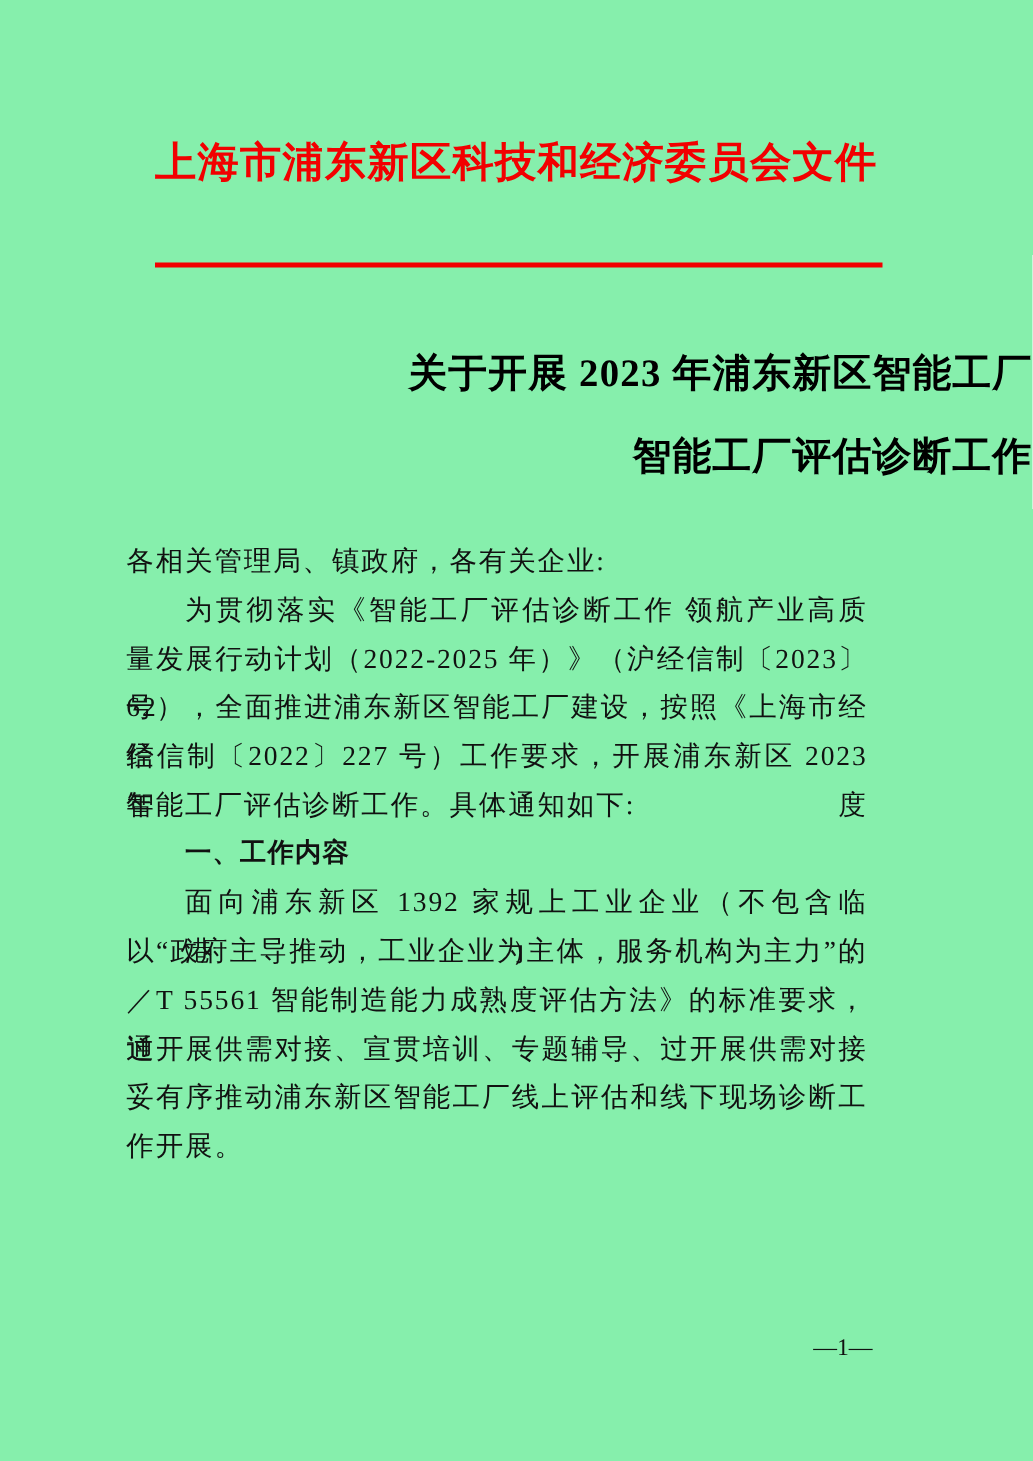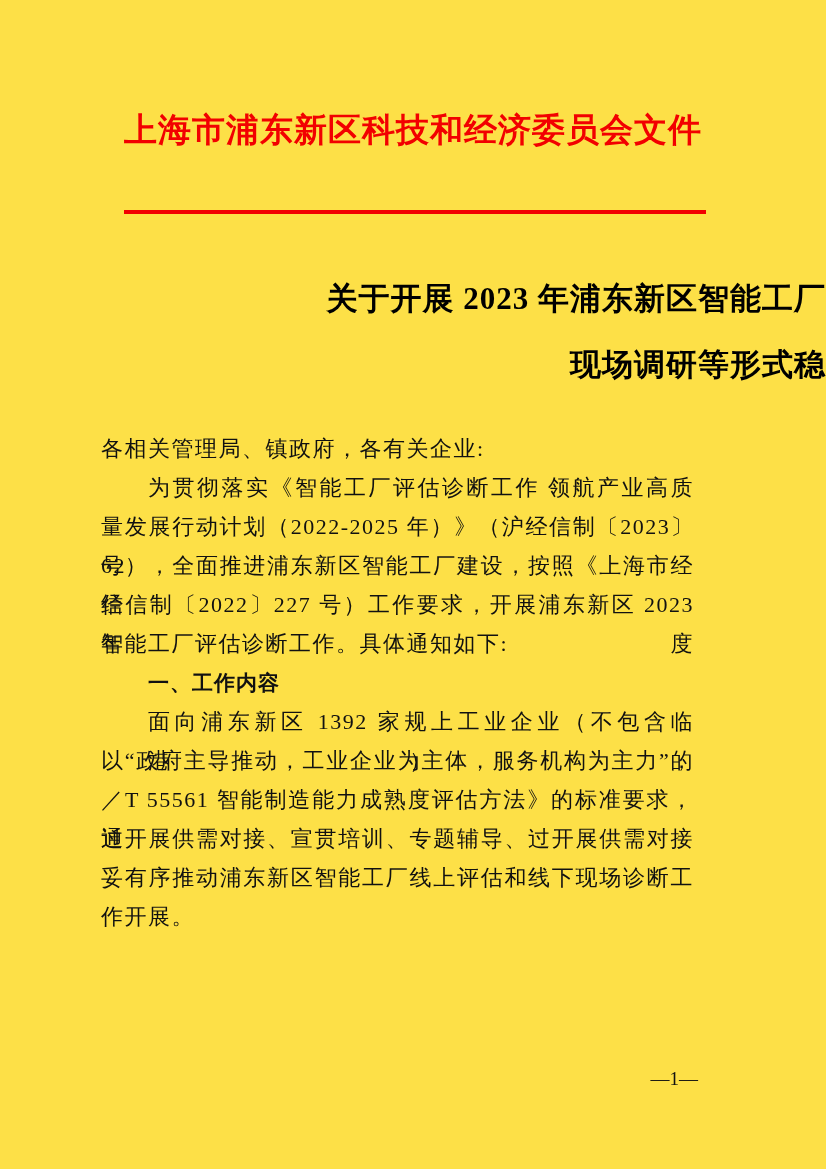--- a/index.html
+++ b/index.html
@@ -6,21 +6,21 @@
   html, body {
     margin: 0;
     padding: 0;
     background: #ffffff;
   }
   .page {
     position: relative;
     width: 826px;
     height: 1169px;
     margin: 0 auto;
-    background: #fde047;
+    background: #86efac;
     overflow: hidden;
     font-family: "Liberation Serif", "DejaVu Serif", serif;
     color: #000000;
   }
   .red-header-title {
     position: absolute;
     top: 108px;
     left: 0;
     width: 100%;
     text-align: center;
@@ -104,21 +104,21 @@
 
 <div class="page">
 
   <div class="red-header-title">上海市浦东新区科技和经济委员会文件</div>
 
 
   <div class="red-divider"></div>
 
   <div class="doc-title">
     <div>关于开展 2023 年浦东新区智能工厂</div>
-    <div>现场调研等形式稳</div>
+    <div>智能工厂评估诊断工作</div>
   </div>
 
   <div class="doc-body" id="body-lines">
       <div class="bline">各相关管理局、镇政府，各有关企业:</div>
       <div class="bline indent fill">为贯彻落实《智能工厂评估诊断工作 领航产业高质</div>
       <div class="bline fill">量发展行动计划（2022-2025 年）》（沪经信制〔2023〕62</div>
       <div class="bline fill">号），全面推进浦东新区智能工厂建设，按照《上海市经信</div>
       <div class="bline fill">经信制〔2022〕227 号）工作要求，开展浦东新区 2023 年度</div>
       <div class="bline">智能工厂评估诊断工作。具体通知如下:</div>
       <div class="bline indent bold">一、工作内容</div>

